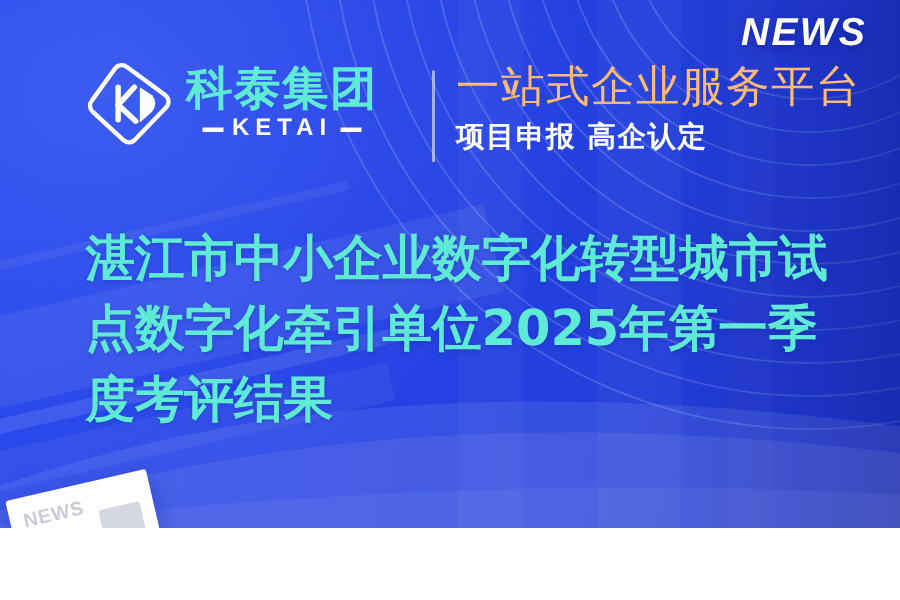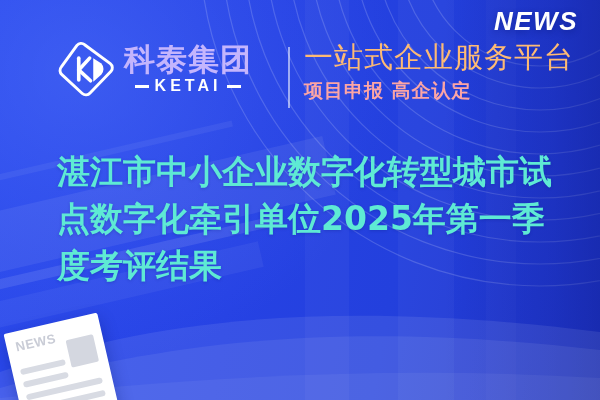--- a/index.html
+++ b/index.html
@@ -3,21 +3,21 @@
 <meta charset="utf-8">
 <style>
   html, body {
     margin: 0;
     padding: 0;
     background: #ffffff;
   }
   #banner {
     position: relative;
     width: 600px;
-    height: 400px;
+    height: 352px;
     overflow: hidden;
     background: #2742e2;
     font-family: "Liberation Sans", "DejaVu Sans", sans-serif;
   }
 
   
   .bg-base {
     position: absolute;
     inset: 0;
     background: linear-gradient(100deg, #2a49ec 0%, #2642e4 42%, #2340dd 66%, #2138cf 88%, #1f33c4 100%);
@@ -105,21 +105,21 @@
   .logo-words {
     margin-left: 9px;
     display: flex;
     flex-direction: column;
     align-items: center;
   }
   .logo-cn {
     font-family: "DejaVu Sans", "Liberation Sans", sans-serif;
     font-size: 31px;
     font-weight: bold;
-    color: #c4b5fd;
+    color: #5eead4;
     letter-spacing: 1px;
     line-height: 1.08;
     white-space: nowrap;
   }
   .logo-en {
     margin-top: 1px;
     font-size: 16px;
     font-weight: bold;
     color: #ffffff;
     letter-spacing: 4px;
@@ -153,21 +153,21 @@
     color: #fdba74;
     letter-spacing: 1px;
     line-height: 1.18;
     white-space: nowrap;
   }
   .slogan-sub {
     margin-top: 4px;
     font-family: "DejaVu Serif", "Liberation Serif", serif;
     font-size: 19px;
     font-weight: bold;
-    color: #fca5a5;
+    color: #ffffff;
     letter-spacing: 1px;
     white-space: nowrap;
   }
 
   
   .title {
     position: absolute;
     left: 57px;
     top: 148px;
     width: 520px;

